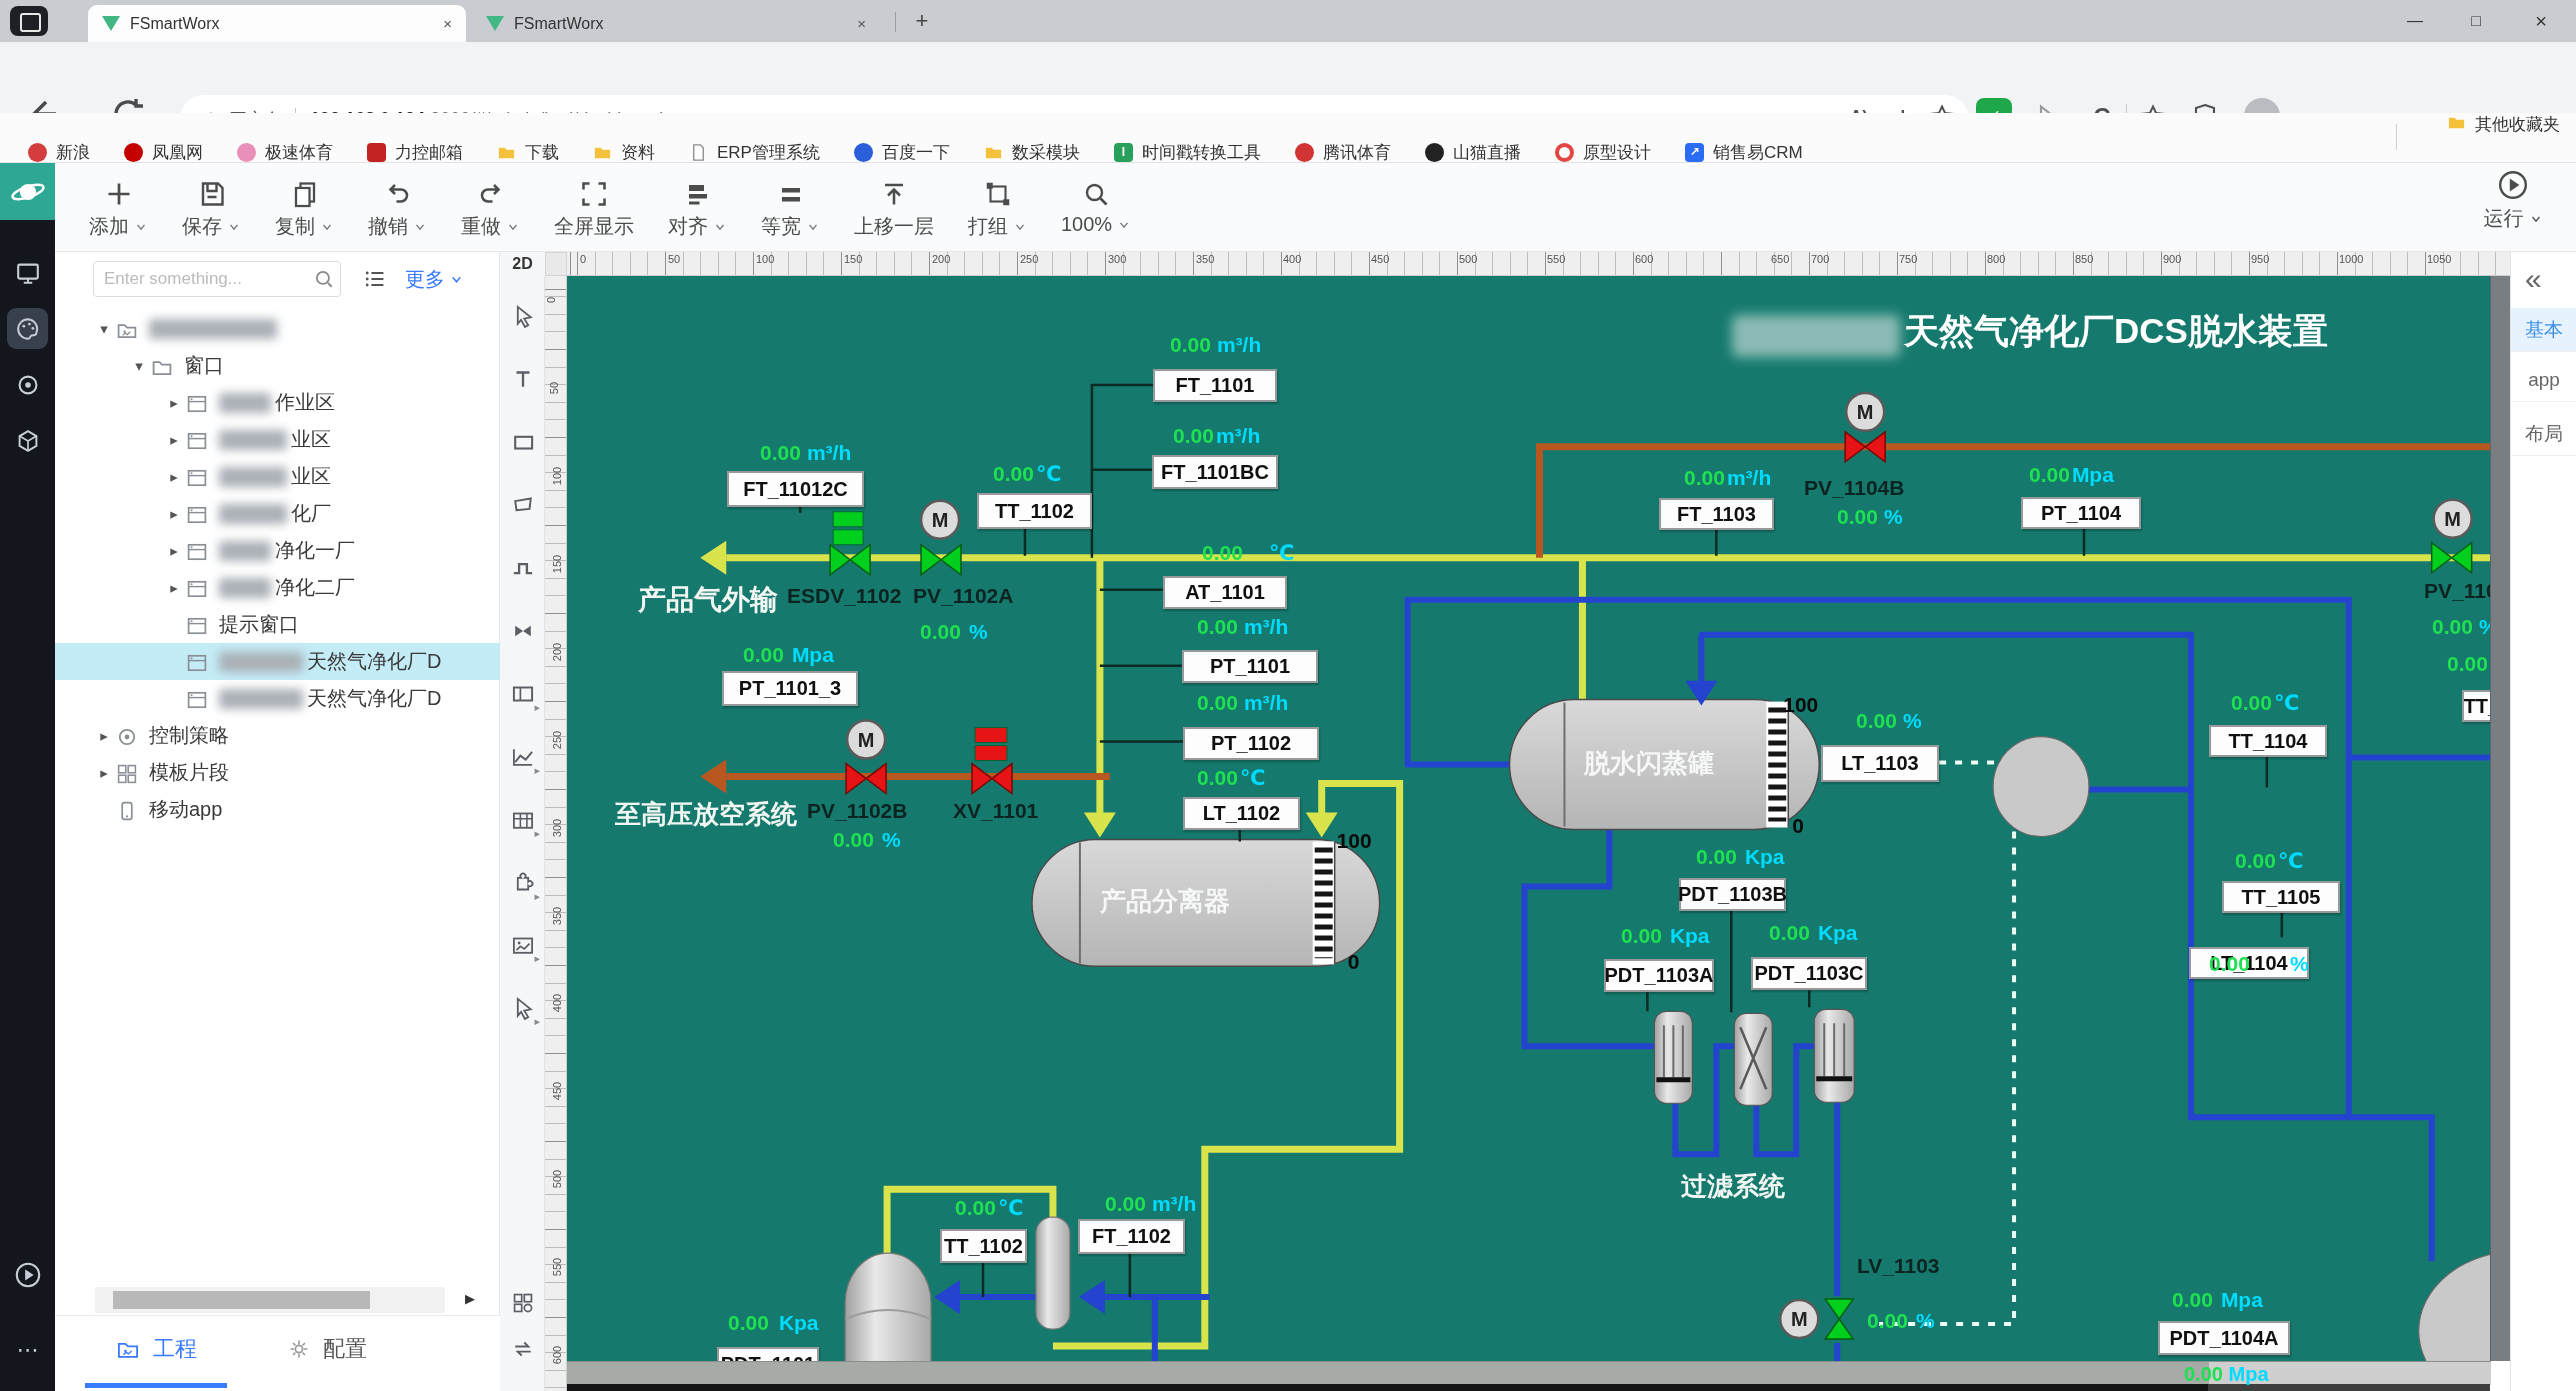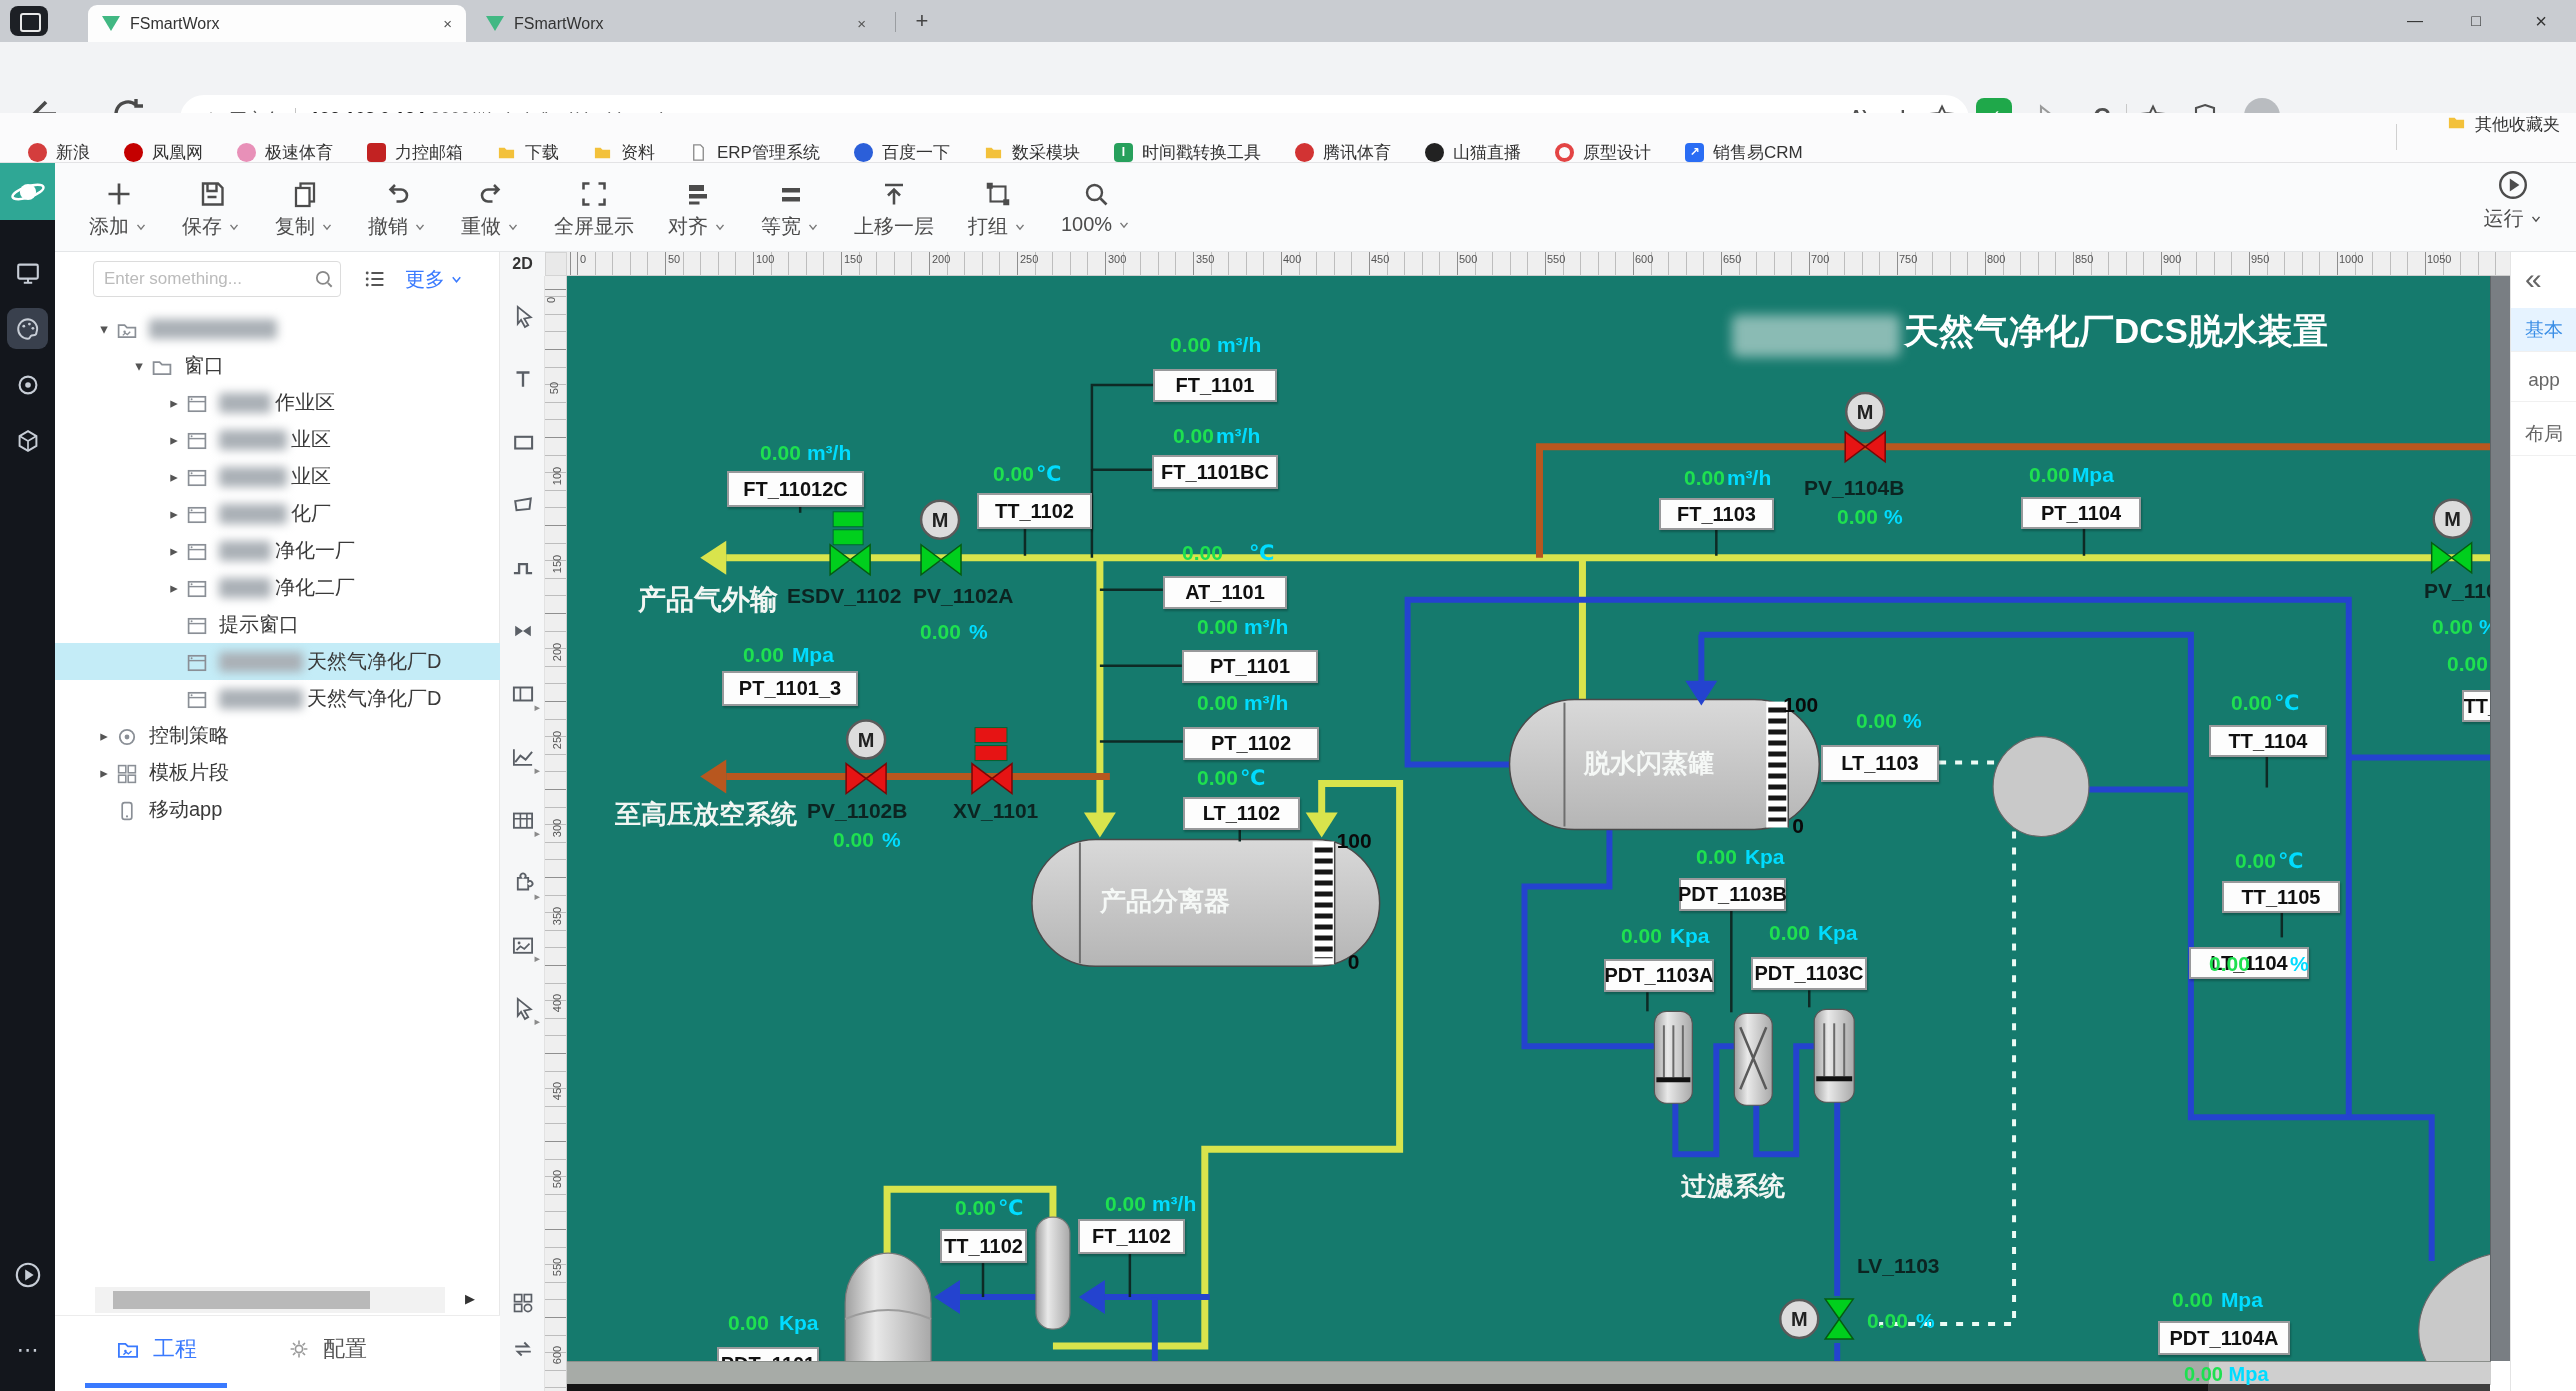--- a/index.html
+++ b/index.html
@@ -842,21 +842,21 @@
       <span style="left: 274px;">150</span>
       <span style="left: 362px;">200</span>
       <span style="left: 450px;">250</span>
       <span style="left: 538px;">300</span>
       <span style="left: 626px;">350</span>
       <span style="left: 713px;">400</span>
       <span style="left: 801px;">450</span>
       <span style="left: 889px;">500</span>
       <span style="left: 977px;">550</span>
       <span style="left: 1065px;">600</span>
-      <span style="left: 1153px;">650</span>
+      <span style="left: 1153px; padding-left: 48px;">650</span>
       <span style="left: 1241px;">700</span>
       <span style="left: 1329px;">750</span>
       <span style="left: 1417px;">800</span>
       <span style="left: 1505px;">850</span>
       <span style="left: 1593px;">900</span>
       <span style="left: 1681px;">950</span>
       <span style="left: 1769px;">1000</span>
       <span style="left: 1857px;">1050</span>
       <span style="left: 1944px;">1100</span>
     </div>
@@ -1050,21 +1050,21 @@
         <div class="ibox" style="left: 1112px; top: 602px; width: 107px; height: 33px;">PDT_1103B</div>
         <div class="ibox" style="left: 1025px; top: 683px; width: 110px; height: 33px; margin-left: 12px;">PDT_1103A</div>
         <div class="ibox" style="left: 1184px; top: 681px; width: 116px; height: 33px;">PDT_1103C</div>
         <div class="ibox" style="left: 150px; top: 1071px; width: 102px; height: 34px;">PDT_1101</div>
         <div class="ibox" style="left: 373px; top: 953px; width: 87px; height: 34px;">TT_1102</div>
         <div class="ibox" style="left: 511px; top: 943px; width: 107px; height: 35px;">FT_1102</div>
         <div class="ibox" style="left: 1591px; top: 1045px; width: 132px; height: 34px;">PDT_1104A</div>
         <div class="ibox" style="left: 1895px; top: 414px; width: 60px; height: 32px;">TT_11</div>
         <div class="ival" style="left: 603px; top: 57px;"><span class="g">0.00</span><span class="u" style="margin-left: 6px;">m³/h</span></div>
         <div class="ival" style="left: 606px; top: 148px;"><span class="g">0.00</span><span class="u" style="margin-left: 2px;">m³/h</span></div>
-        <div class="ival" style="left: 615px; top: 265px; text-align: center;"><span class="g">0.00</span><span class="u" style="margin-left: 26px;">℃</span></div>
+        <div class="ival" style="left: 635px; top: 265px; text-align: center;"><span class="g">0.00</span><span class="u" style="margin-left: 26px;">℃</span></div>
         <div class="ival" style="left: 630px; top: 339px;"><span class="g">0.00</span><span class="u" style="margin-left: 6px;">m³/h</span></div>
         <div class="ival" style="left: 630px; top: 415px;"><span class="g">0.00</span><span class="u" style="margin-left: 6px;">m³/h</span></div>
         <div class="ival" style="left: 630px; top: 490px;"><span class="g">0.00</span><span class="u" style="margin-left: 2px;">℃</span></div>
         <div class="ival" style="left: 193px; top: 165px;"><span class="g">0.00</span><span class="u" style="margin-left: 6px;">m³/h</span></div>
         <div class="ival" style="left: 426px; top: 186px;"><span class="g">0.00</span><span class="u" style="margin-left: 2px;">℃</span></div>
         <div class="ival" style="left: 176px; top: 367px;"><span class="g">0.00</span><span class="u" style="margin-left: 8px;">Mpa</span></div>
         <div class="ival" style="left: 353px; top: 344px;"><span class="g">0.00</span><span class="u" style="margin-left: 8px;">%</span></div>
         <div class="ival" style="left: 266px; top: 552px;"><span class="g">0.00</span><span class="u" style="margin-left: 8px;">%</span></div>
         <div class="ival" style="left: 1117px; top: 190px;"><span class="g">0.00</span><span class="u" style="margin-left: 2px;">m³/h</span></div>
         <div class="ival" style="left: 1270px; top: 229px;"><span class="g">0.00</span><span class="u" style="margin-left: 6px;">%</span></div>

